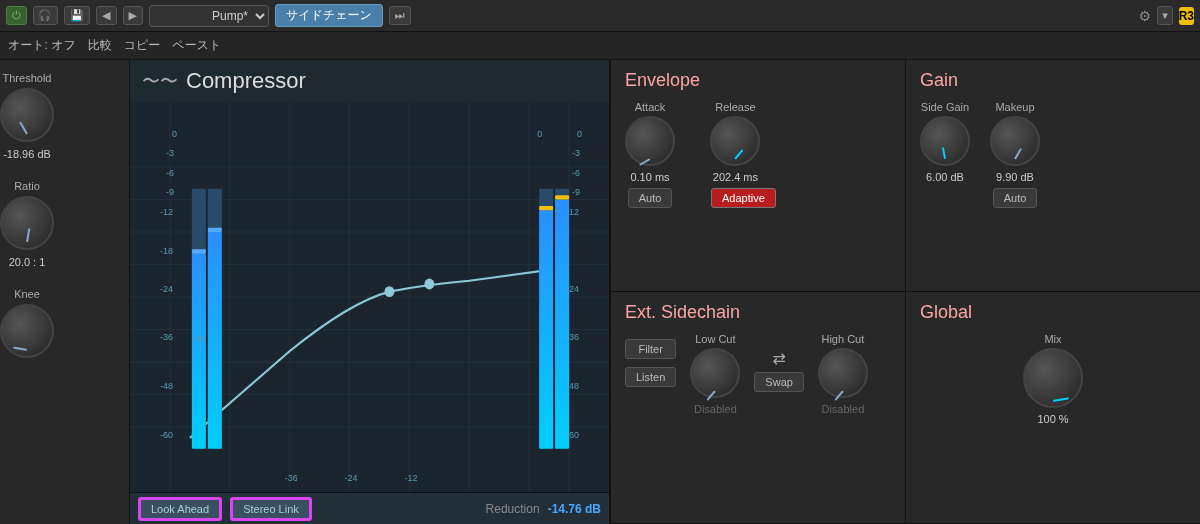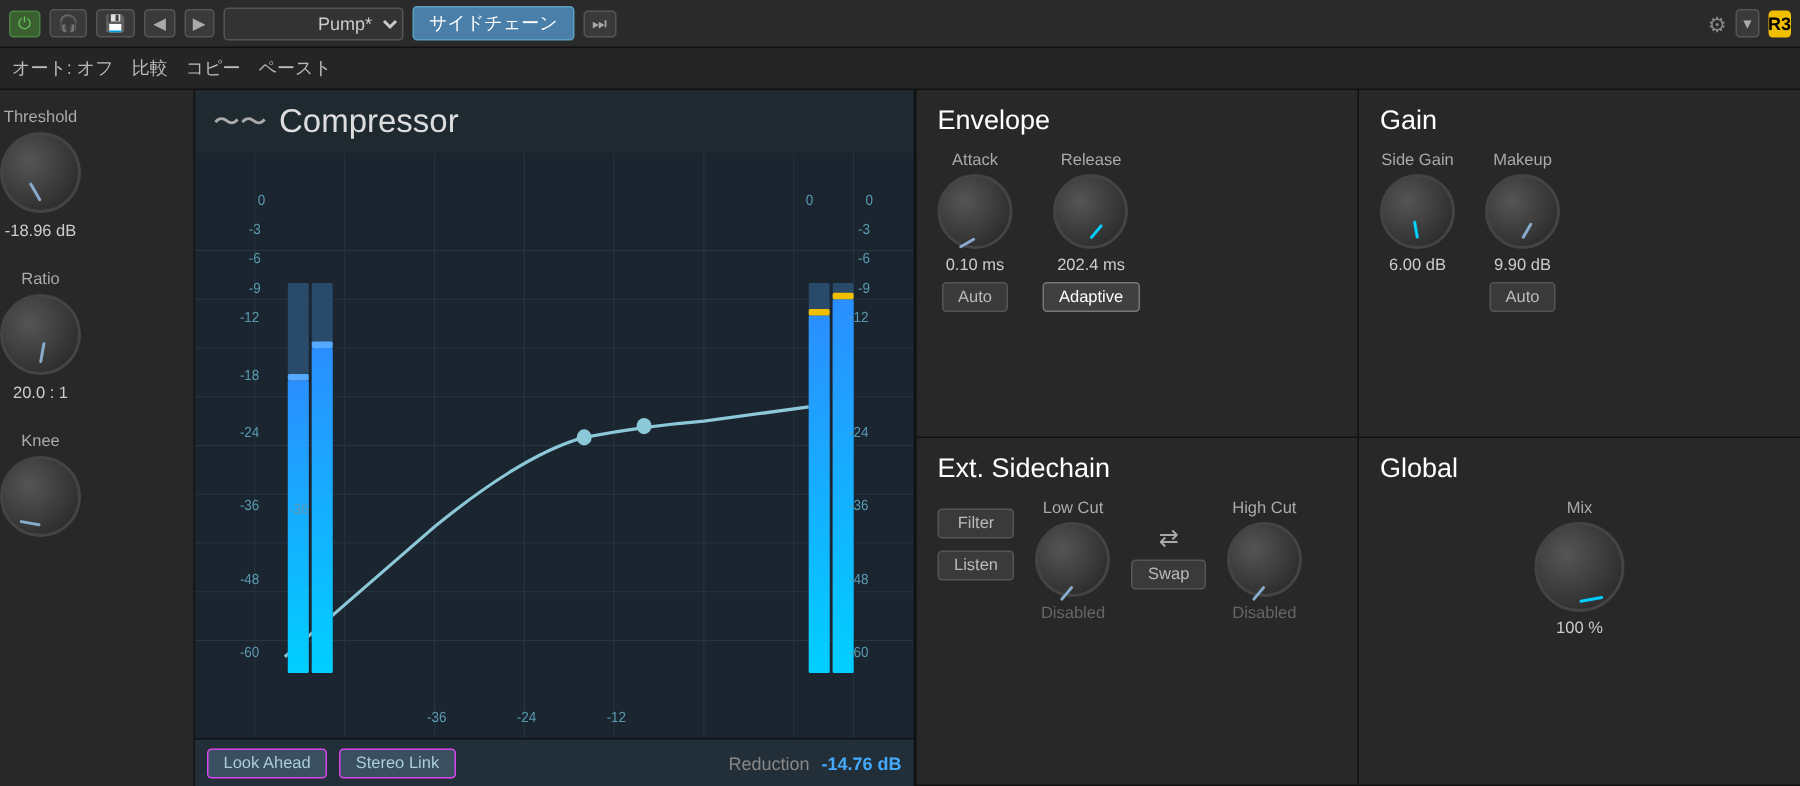--- a/index.html
+++ b/index.html
@@ -203,21 +203,21 @@
       display: flex;
       align-items: center;
       background: #232f38;
       border-top: 1px solid #111;
       height: 32px;
       padding: 0 8px;
       gap: 8px;
     }
     .center-bottom-btn {
       background: #3a5060;
-      border: 1px solid #d946ef;
+      border: 3px solid #d946ef;
       color: #aaccdd;
       font-size: 11px;
       padding: 3px 10px;
       border-radius: 3px;
       cursor: pointer;
     }
     .reduction-label {
       color: #888;
       font-size: 12px;
       margin-left: auto;
@@ -236,21 +236,21 @@
       grid-template-rows: 1fr 1fr;
     }
     .panel {
       background: #282828;
       border-left: 1px solid #111;
       border-bottom: 1px solid #111;
       padding: 10px 14px;
     }
     .panel-title {
       font-size: 18px;
-      color: #ffffff;
+      color: #fca5a5;
       font-weight: 300;
       margin-bottom: 10px;
     }
     .panel-inner {
       display: flex;
       align-items: flex-start;
       gap: 20px;
     }
     .param-group {
       display: flex;
@@ -296,23 +296,24 @@
       border: 1px solid #555;
       color: #bbb;
       font-size: 11px;
       padding: 3px 10px;
       border-radius: 3px;
       cursor: pointer;
       margin-top: 2px;
       text-align: center;
     }
     .small-btn.active {
-      background: #404040;
+      background: #b91c1c;
       border-color: #777;
       color: #fff;
+      margin-left: 16px;
     }
 
     
     .ext-panel {
       grid-column: 1;
       grid-row: 2;
     }
     .ext-inner {
       display: flex;
       align-items: flex-start;

